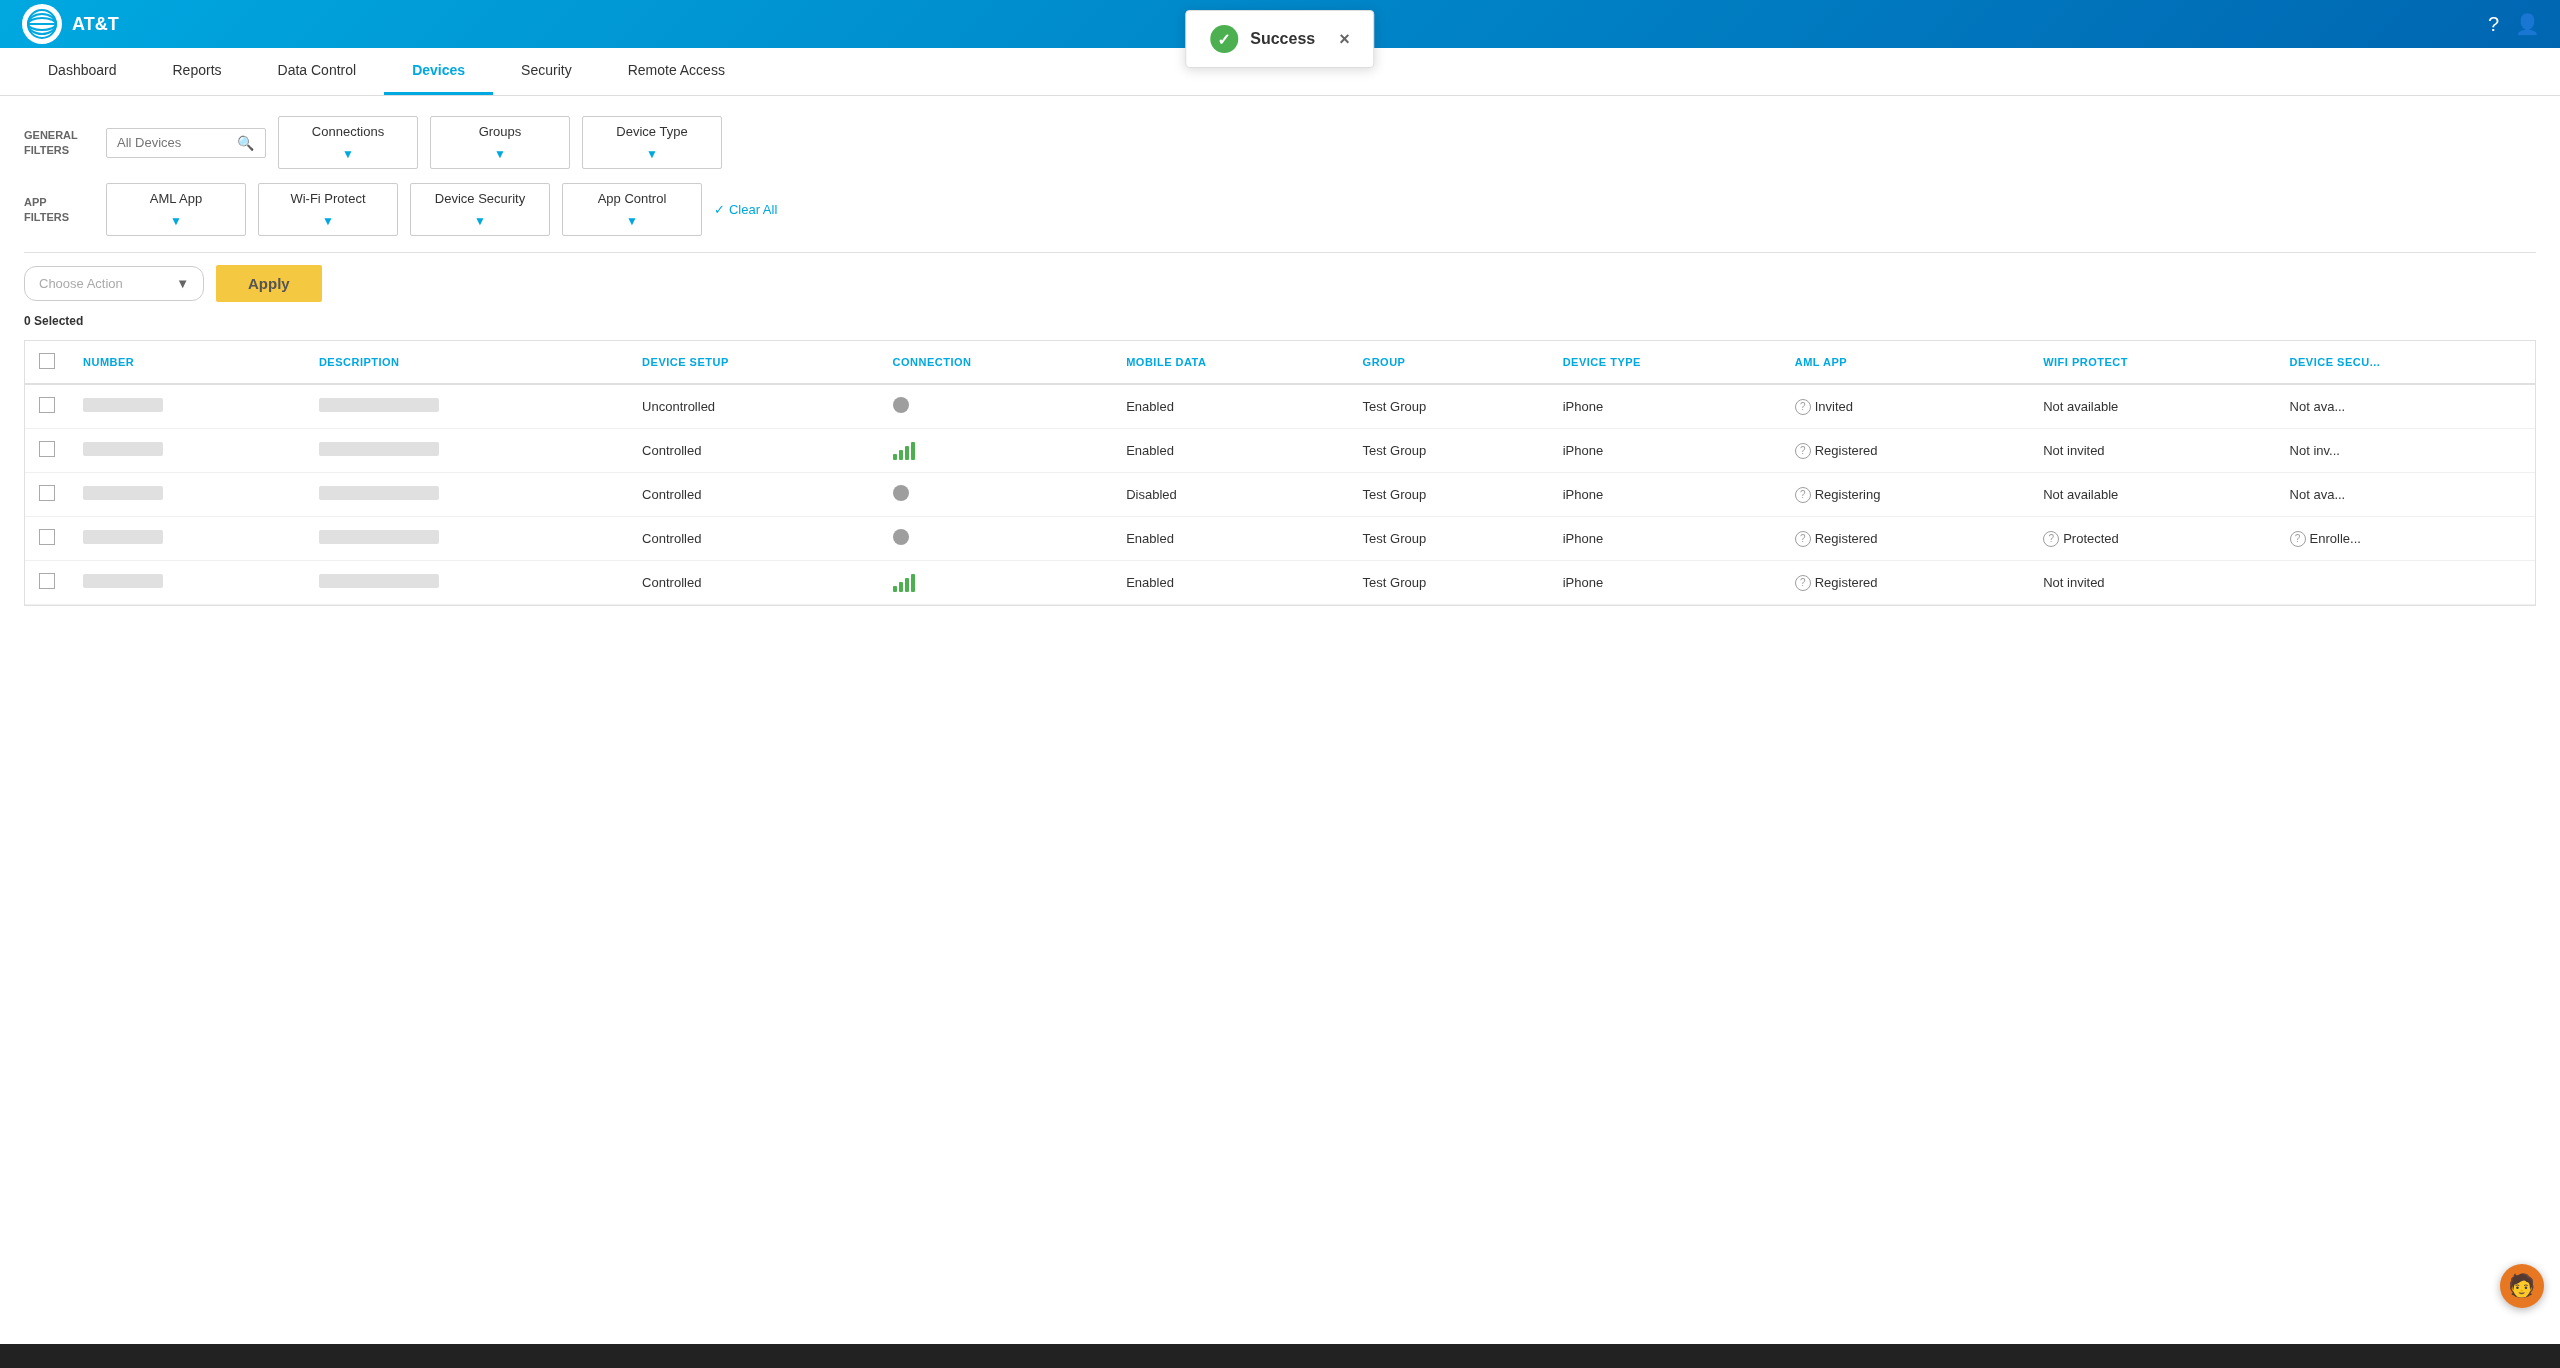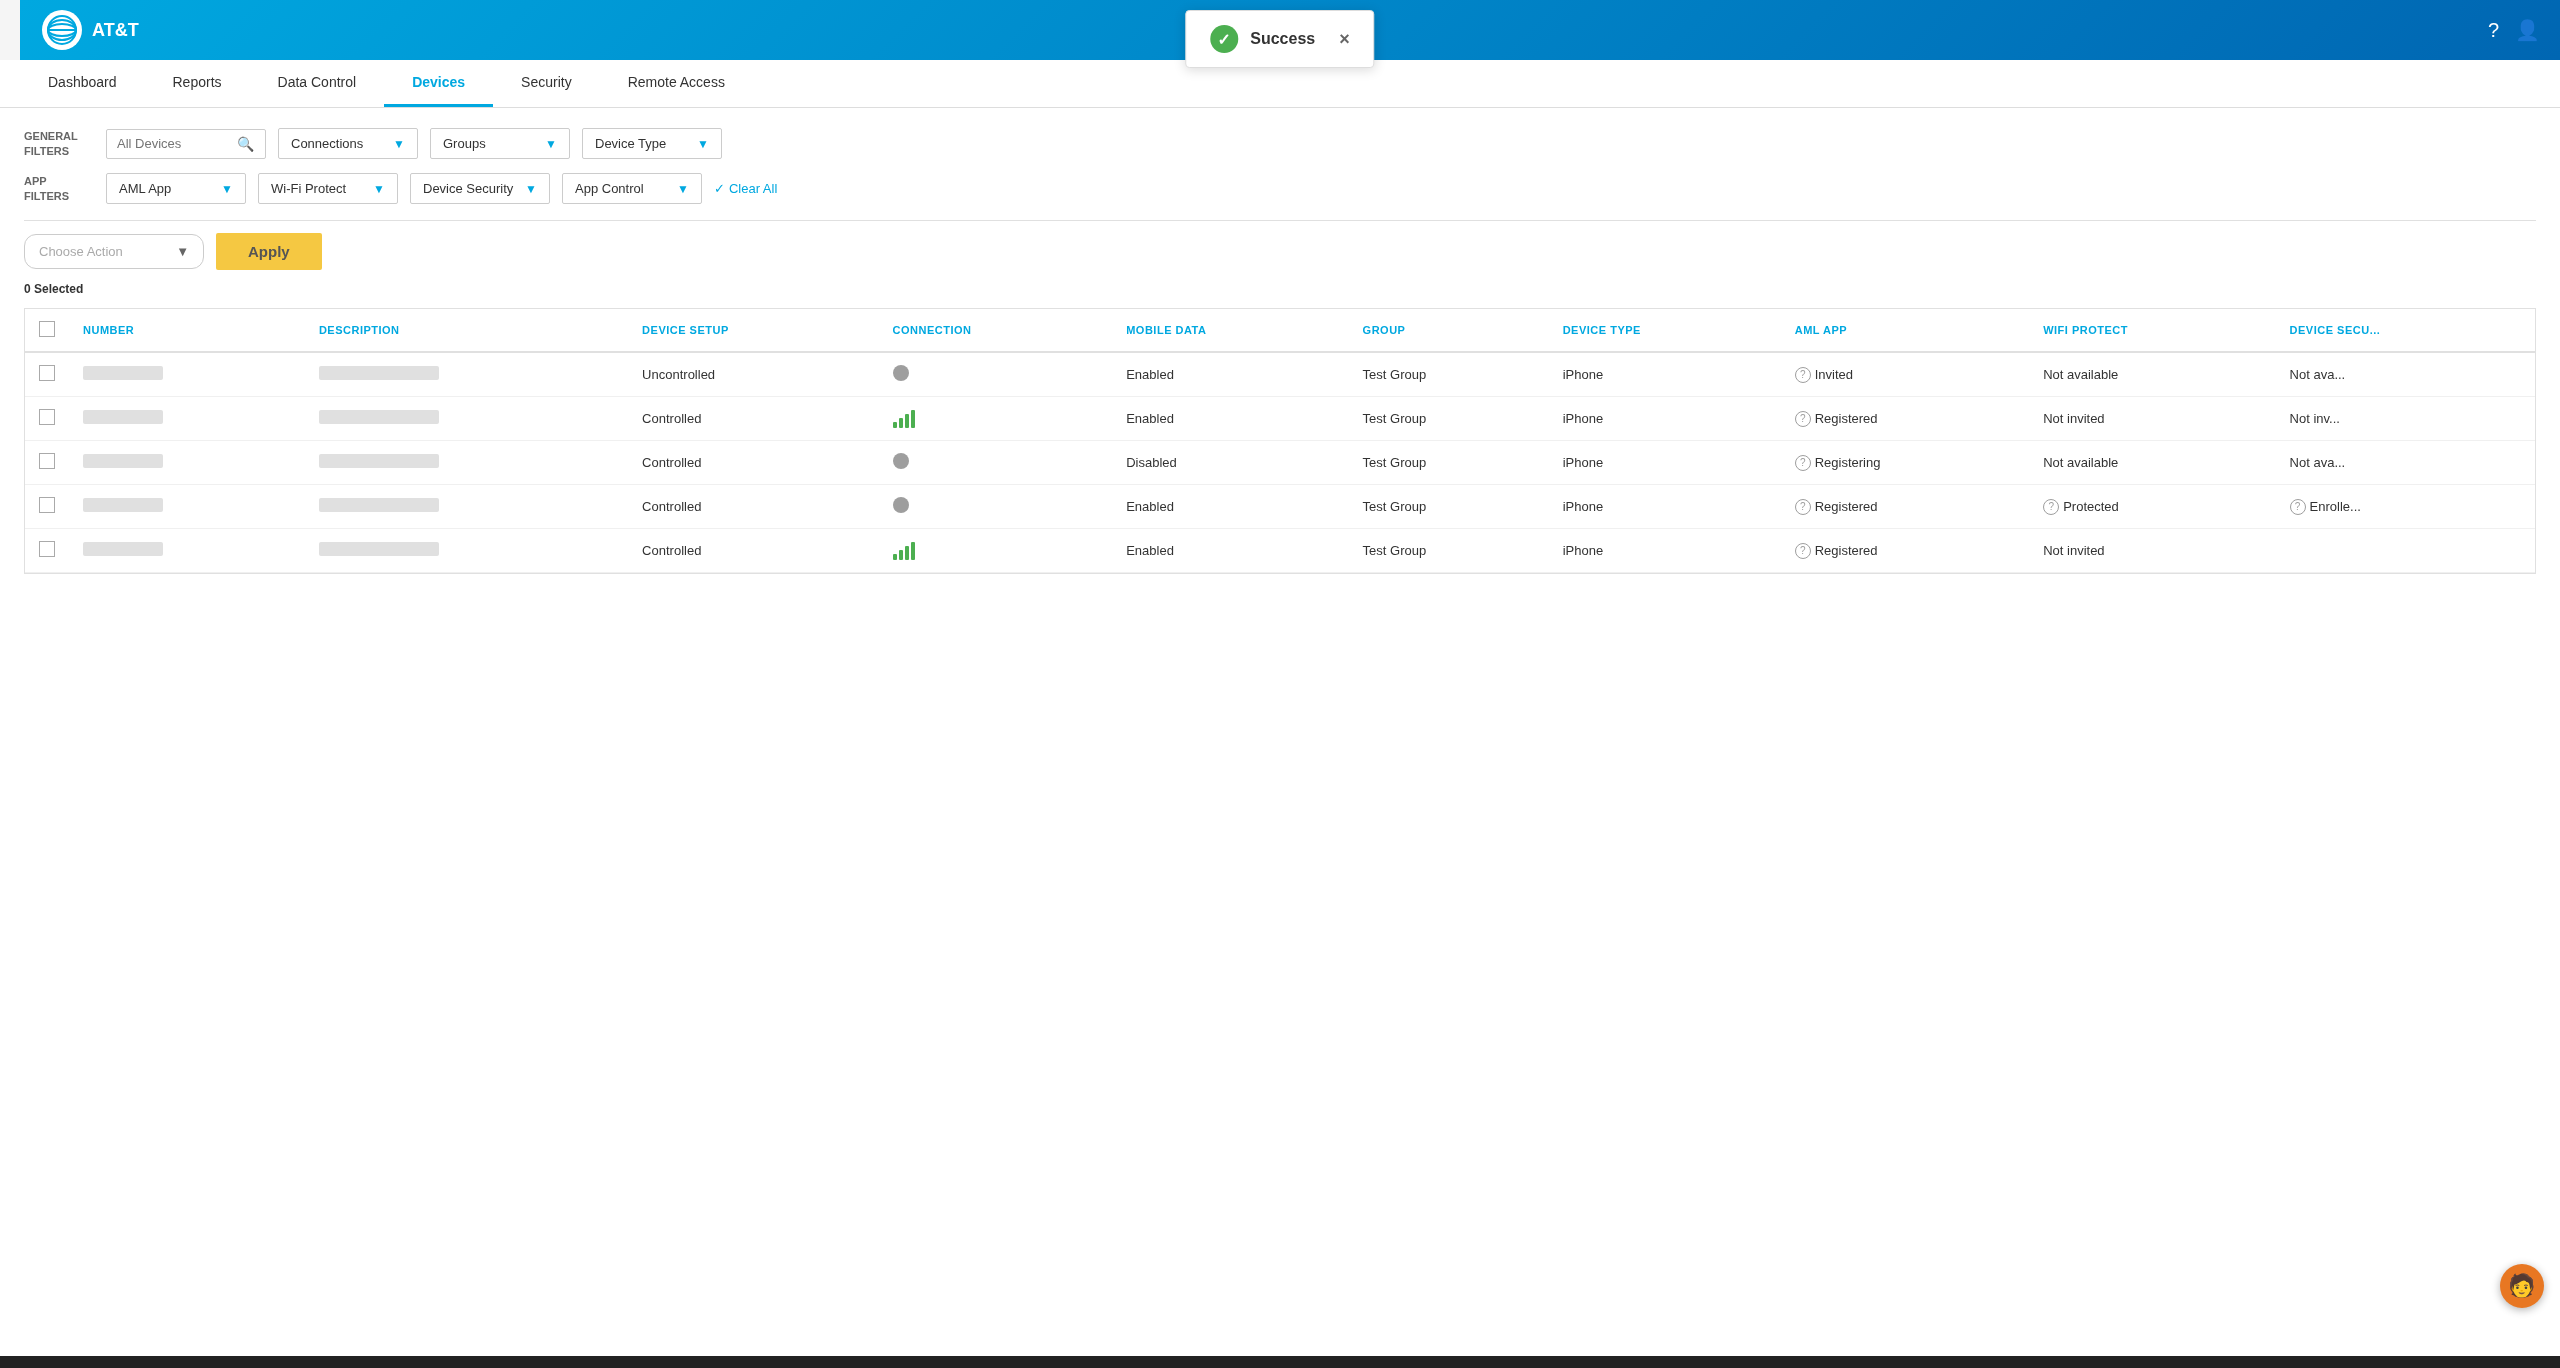--- a/index.html
+++ b/index.html
@@ -3,24 +3,23 @@
   <meta charset="utf-8">
   <style>
     * { box-sizing: border-box; margin: 0; padding: 0; }
     body { font-family: Arial, sans-serif; background: #f5f5f5; font-size: 14px; overflow-x: hidden; }
 
     
     .header {
       display: flex;
       align-items: center;
       background: linear-gradient(135deg, #00a8e0 0%, #0066b2 100%);
-      height: 60px;
+      height: 48px;
       padding: 0 20px;
       position: relative;
-      margin-left: 20px;
     }
     .header-logo {
       display: flex;
       align-items: center;
       gap: 8px;
       color: white;
       font-weight: bold;
       font-size: 18px;
     }
     .att-logo {
@@ -185,20 +184,21 @@
       justify-content: space-between;
       border: 1px solid #ccc;
       border-radius: 2px;
       padding: 7px 12px;
       background: white;
       cursor: pointer;
       min-width: 140px;
       font-size: 13px;
       color: #333;
       gap: 8px;
+      flex-direction: column;
     }
     .filter-dropdown .chevron {
       color: #00a8e0;
       font-size: 12px;
     }
     .clear-all {
       color: #00a8e0;
       cursor: pointer;
       font-size: 13px;
       display: flex;

